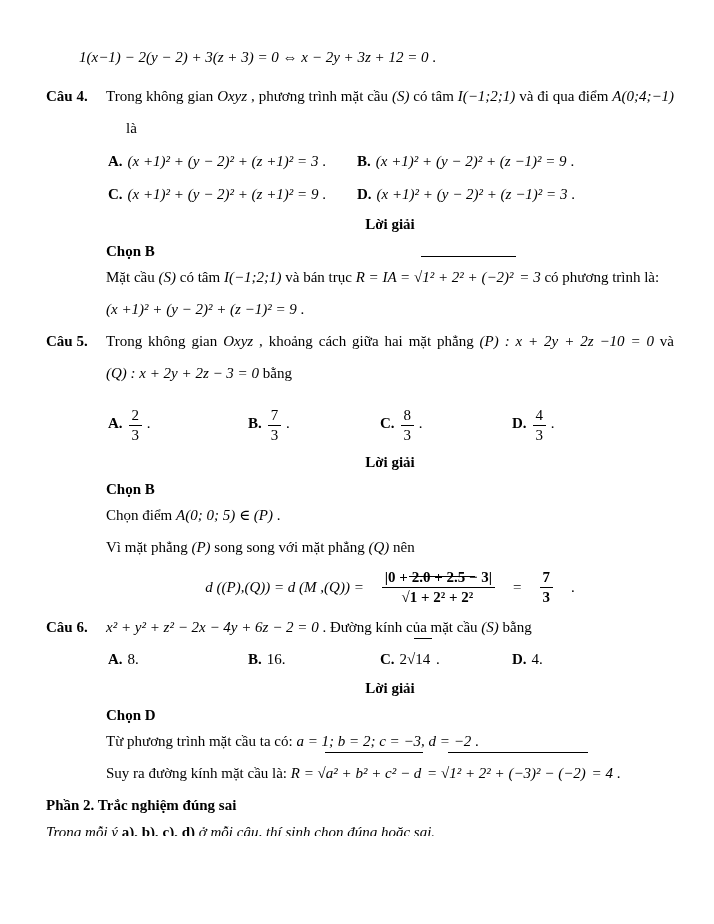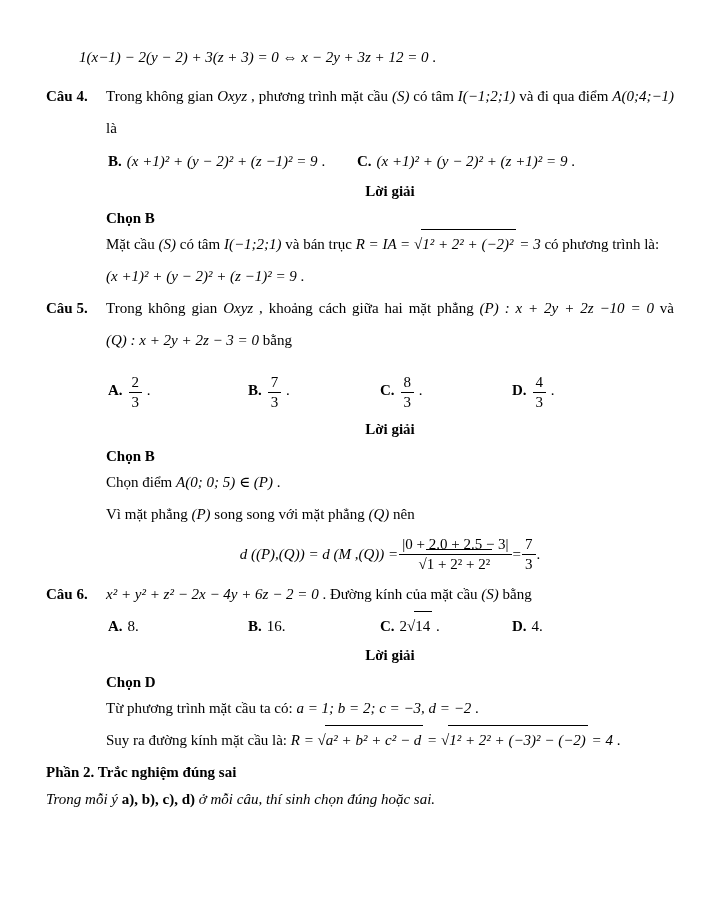--- a/index.html
+++ b/index.html
@@ -26,44 +26,46 @@
   .opts2{display:grid;grid-template-columns:249px 1fr;row-gap:13px;margin:0 0 10px 2px;}
   .opts4{display:grid;grid-template-columns:140px 132px 132px 1fr;margin:0 0 9px 2px;align-items:center;}
   .opt{white-space:nowrap;line-height:20px;}
   .opt .opt-label{font-weight:700;margin-right:5px;}
   
   .frac{display:inline-flex;flex-direction:column;text-align:center;vertical-align:middle;line-height:1.1;padding:0 1px;}
   .frac .num{border-bottom:1.2px solid #000;padding:0 3px 1px 3px;}
   .frac .den{padding:1px 3px 0 3px;}
   
   .sqrt{display:inline;white-space:nowrap;}
-  .sqrt .rad{border-top:1.2px solid #000;padding:6px 2px 0 1px;}
+  .sqrt .rad{border-top:1.2px solid #000;padding:12px 2px 0 1px;}
   .sqrt .rsign{letter-spacing:-1px;}
   .eq-center{display:flex;justify-content:center;align-items:center;line-height:20px;margin:4px 0 12px 0;}
-  .eq-center .frac{margin:0 0;}
+  .eq-center .frac{margin:0 17px;font-weight:bold;}
   .intro{margin-left:33px;margin-bottom:19px;}
   .sect-title{font-weight:700;line-height:20px;margin:2px 0 7px 0;}
   .sect-note{line-height:20px;}
-  .mb-big{margin-bottom:13px;}
+  .mb-big{margin-bottom:13px;margin-left:20px;}
   .q5-stem2{margin-bottom:24px;}
 </style>
 </head>
 <body>
 
 <div class="page">
 
   <div class="line intro"><span class="math">1(x−1) − 2(y − 2) + 3(z + 3) = 0 ⇔ x − 2y + 3z + 12 = 0</span><span> .</span></div>
 
   <section class="question">
     <span class="q-number">Câu 4.</span>
     <div class="line spread"><span>Trong không gian </span><span class="math">Oxyz</span><span> , phương trình mặt cầu </span><span class="math">(S)</span><span> có tâm </span><span class="math">I(−1;2;1)</span><span> và đi qua điểm </span><span class="math">A(0;4;−1)</span></div>
     <div class="line mb-big"><span>là</span></div>
     <div class="opts2">
+      <div class="opt"><span class="opt-label">A.</span><span><span class="math">(x +1)² + (y − 2)² + (z +1)² = 3</span><span> .</span></span></div>
       <div class="opt"><span class="opt-label">B.</span><span><span class="math">(x +1)² + (y − 2)² + (z −1)² = 9</span><span> .</span></span></div>
       <div class="opt"><span class="opt-label">C.</span><span><span class="math">(x +1)² + (y − 2)² + (z +1)² = 9</span><span> .</span></span></div>
+      <div class="opt"><span class="opt-label">D.</span><span><span class="math">(x +1)² + (y − 2)² + (z −1)² = 3</span><span> .</span></span></div>
     </div>
     <div class="loigiai">Lời giải</div>
     <div class="chon">Chọn B</div>
     <div class="line"><span>Mặt cầu </span><span class="math">(S)</span><span> có tâm </span><span class="math">I(−1;2;1)</span><span> và bán trục </span><span class="math">R = IA = </span><span class="sqrt"><span class="rsign">√</span><span class="rad"><span class="math">1² + 2² + (−2)²</span></span></span><span class="math"> = 3</span><span> có phương trình là:</span></div>
     <div class="line"><span class="math">(x +1)² + (y − 2)² + (z −1)² = 9</span><span> .</span></div>
   </section>
 
   <section class="question">
     <span class="q-number">Câu 5.</span>
     <div class="line spread"><span>Trong không gian </span><span class="math">Oxyz</span><span> , khoảng cách giữa hai mặt phẳng </span><span class="math">(P) : x + 2y + 2z −10 = 0</span><span> và</span></div>

